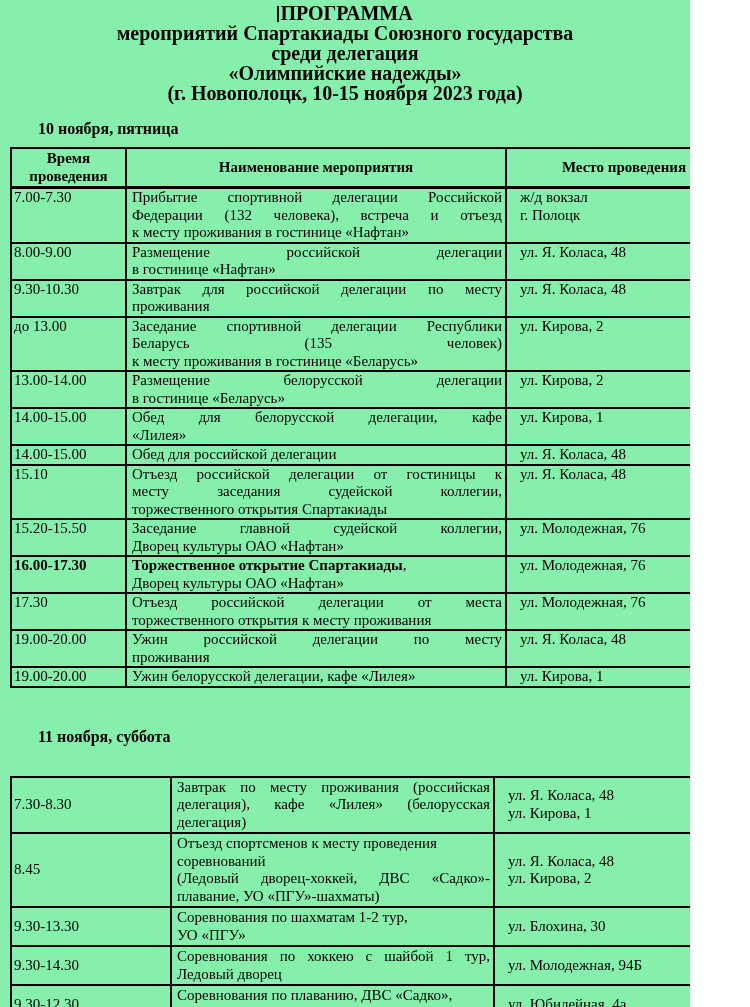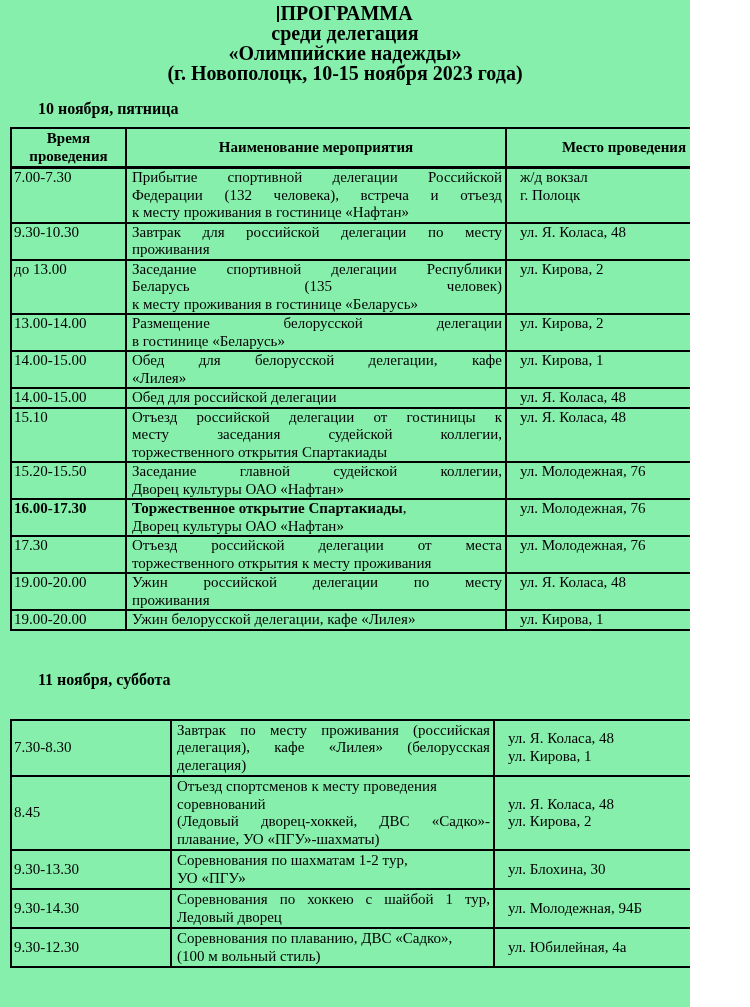--- a/index.html
+++ b/index.html
@@ -71,20 +71,21 @@
     text-align-last: justify;
   }
 </style>
 </head>
 <body>
 
 <div class="page">
 
   <div class="titleblock">
     <div><span class="caret"></span><span>ПРОГРАММА</span></div>
+    <div>мероприятий Спартакиады Союзного государства</div>
     <div>среди делегация</div>
     <div>«Олимпийские надежды»</div>
     <div>(г. Новополоцк, 10-15 ноября 2023 года)</div>
   </div>
 
   <div class="day-heading h1">10 ноября, пятница</div>
 
   <table class="t1">
     <colgroup>
         <col style="width:115px">
@@ -108,20 +109,30 @@
             <div class="jl">Прибытие спортивной делегации Российской</div>
             <div class="jl">Федерации (132 человека), встреча и отъезд</div>
             <div class="jl">к месту проживания в гостинице «Нафтан»</div>
           </td>
         <td class="pc">
             <div class="jl">ж/д вокзал</div>
             <div class="jl">г. Полоцк</div>
           </td>
       </tr>
       <tr>
+        <td class="tc">8.00-9.00</td>
+        <td class="ec just">
+            <div class="jl">Размещение российской делегации</div>
+            <div class="jl">в гостинице «Нафтан»</div>
+          </td>
+        <td class="pc">
+            <div class="jl">ул. Я. Коласа, 48</div>
+          </td>
+      </tr>
+      <tr>
         <td class="tc">9.30-10.30</td>
         <td class="ec just">
             <div class="jl">Завтрак для российской делегации по месту</div>
             <div class="jl">проживания</div>
           </td>
         <td class="pc">
             <div class="jl">ул. Я. Коласа, 48</div>
           </td>
       </tr>
       <tr>

